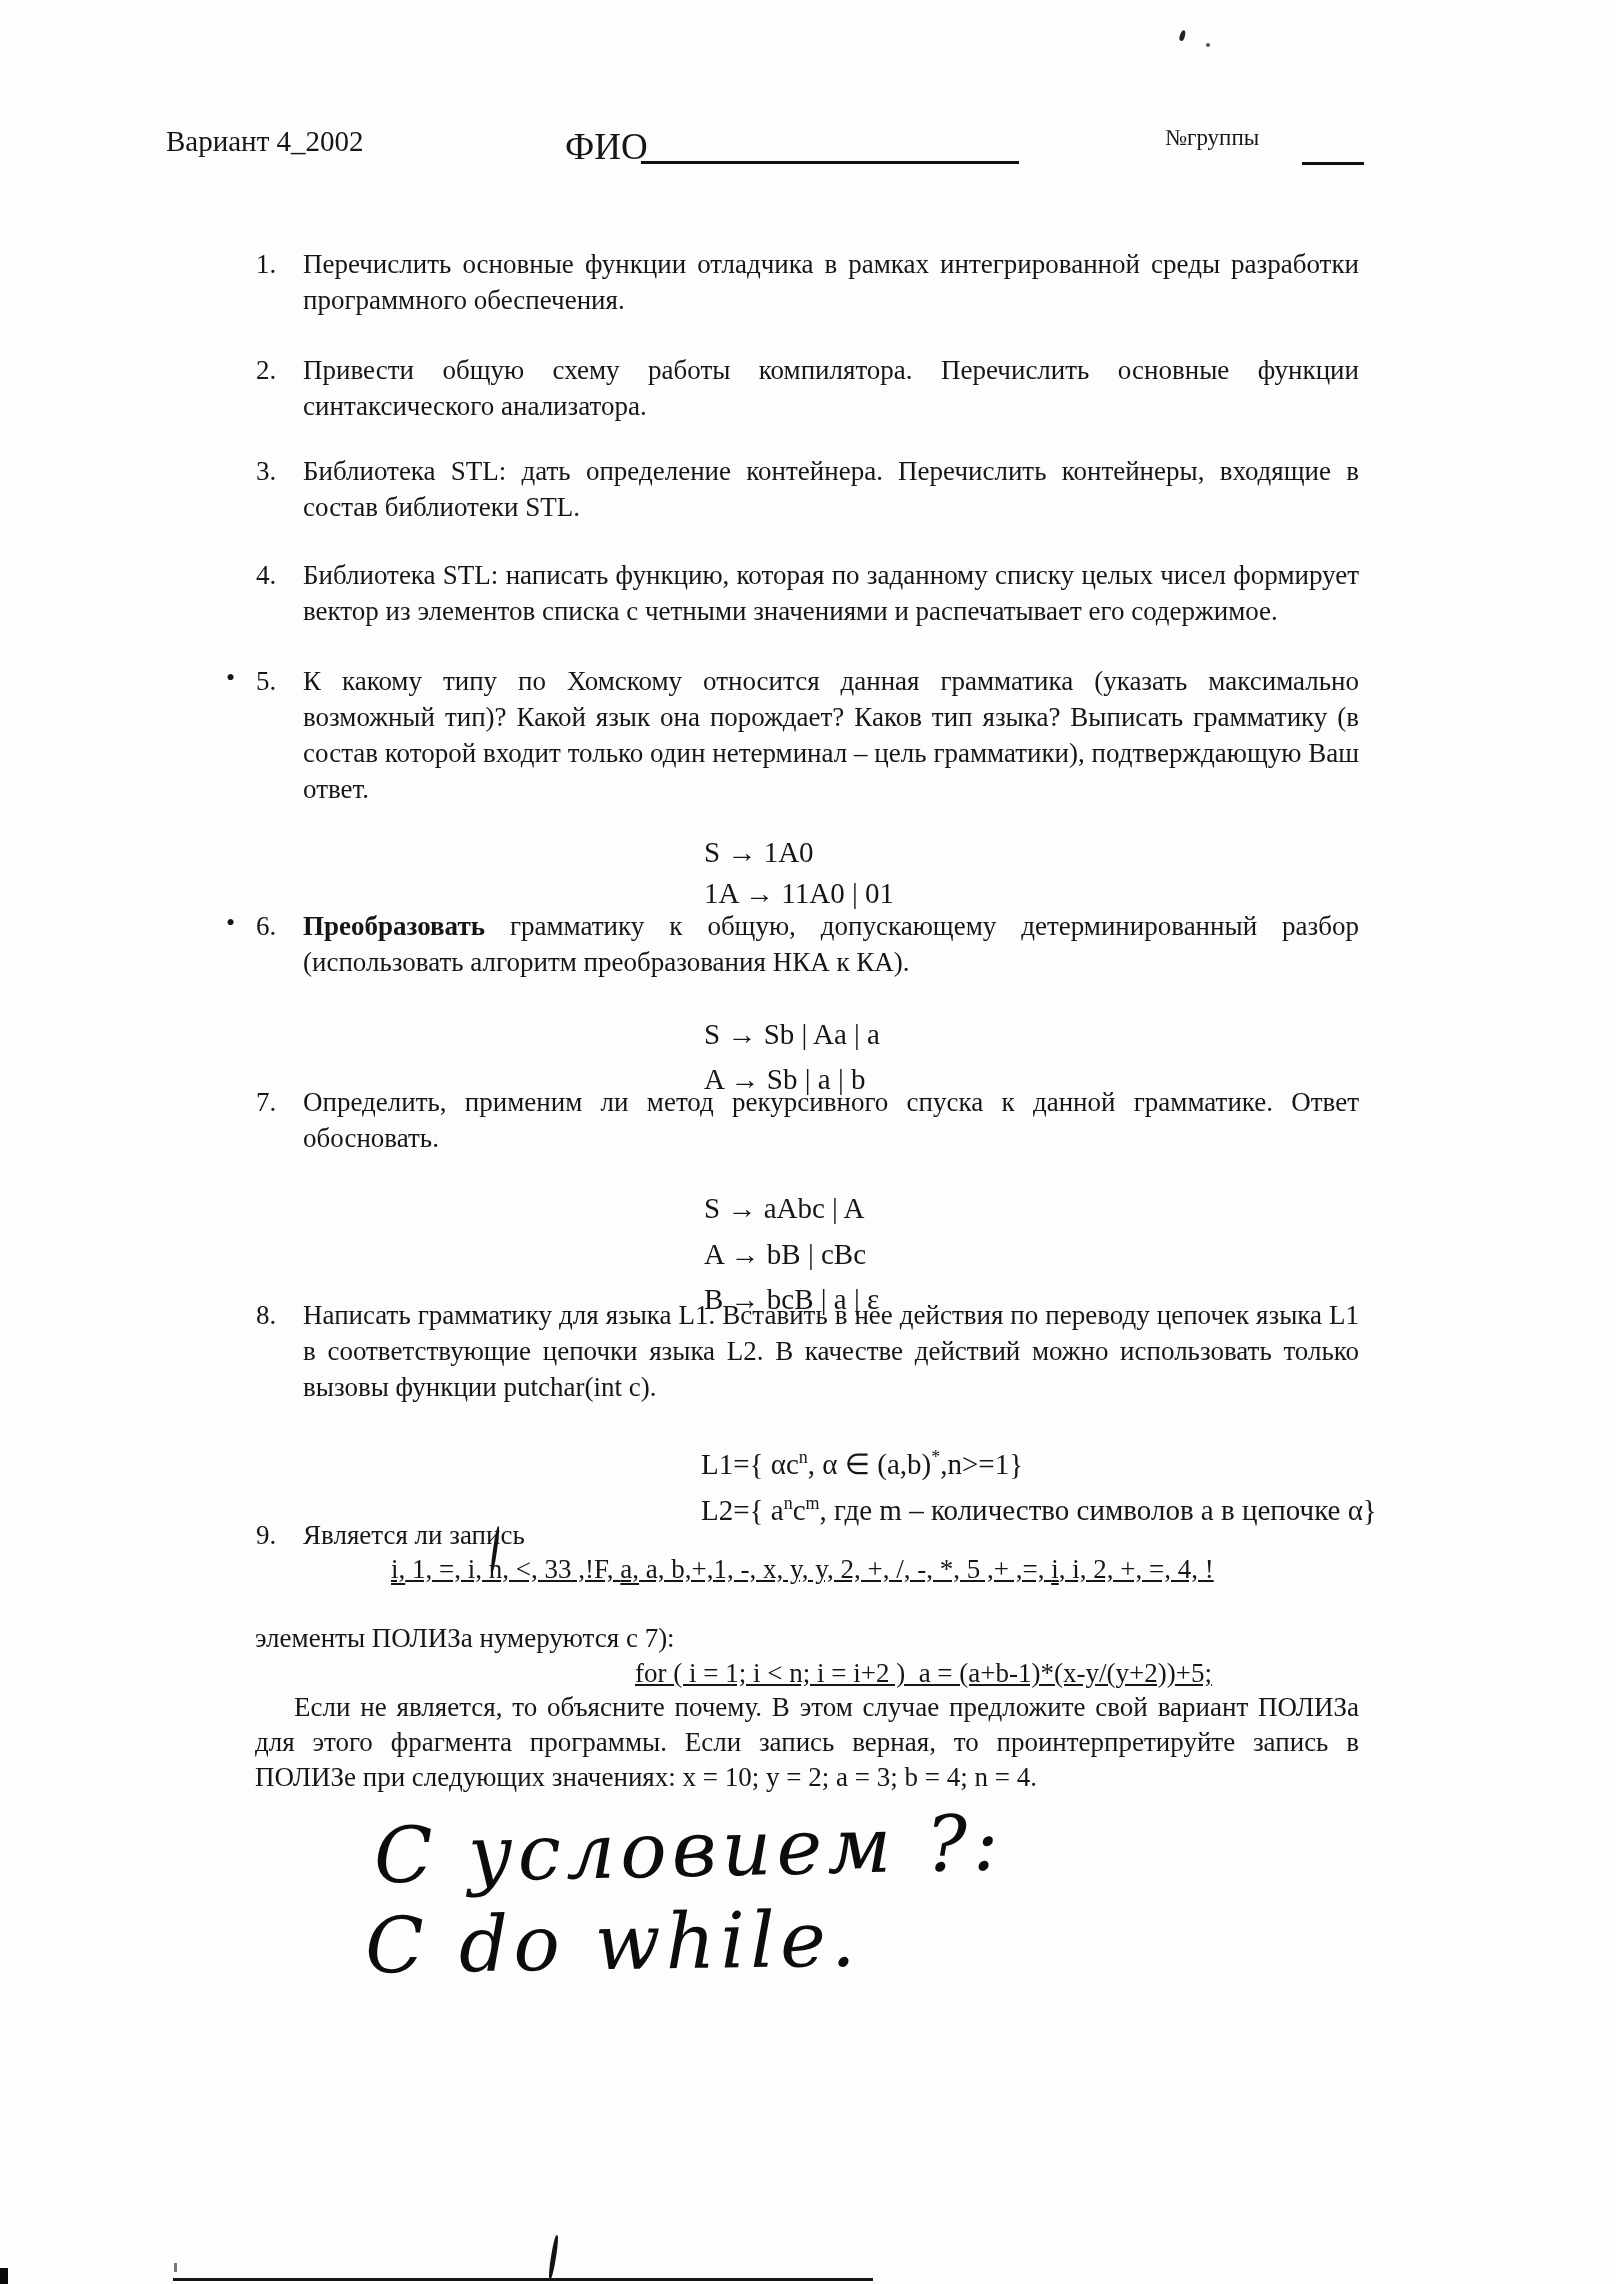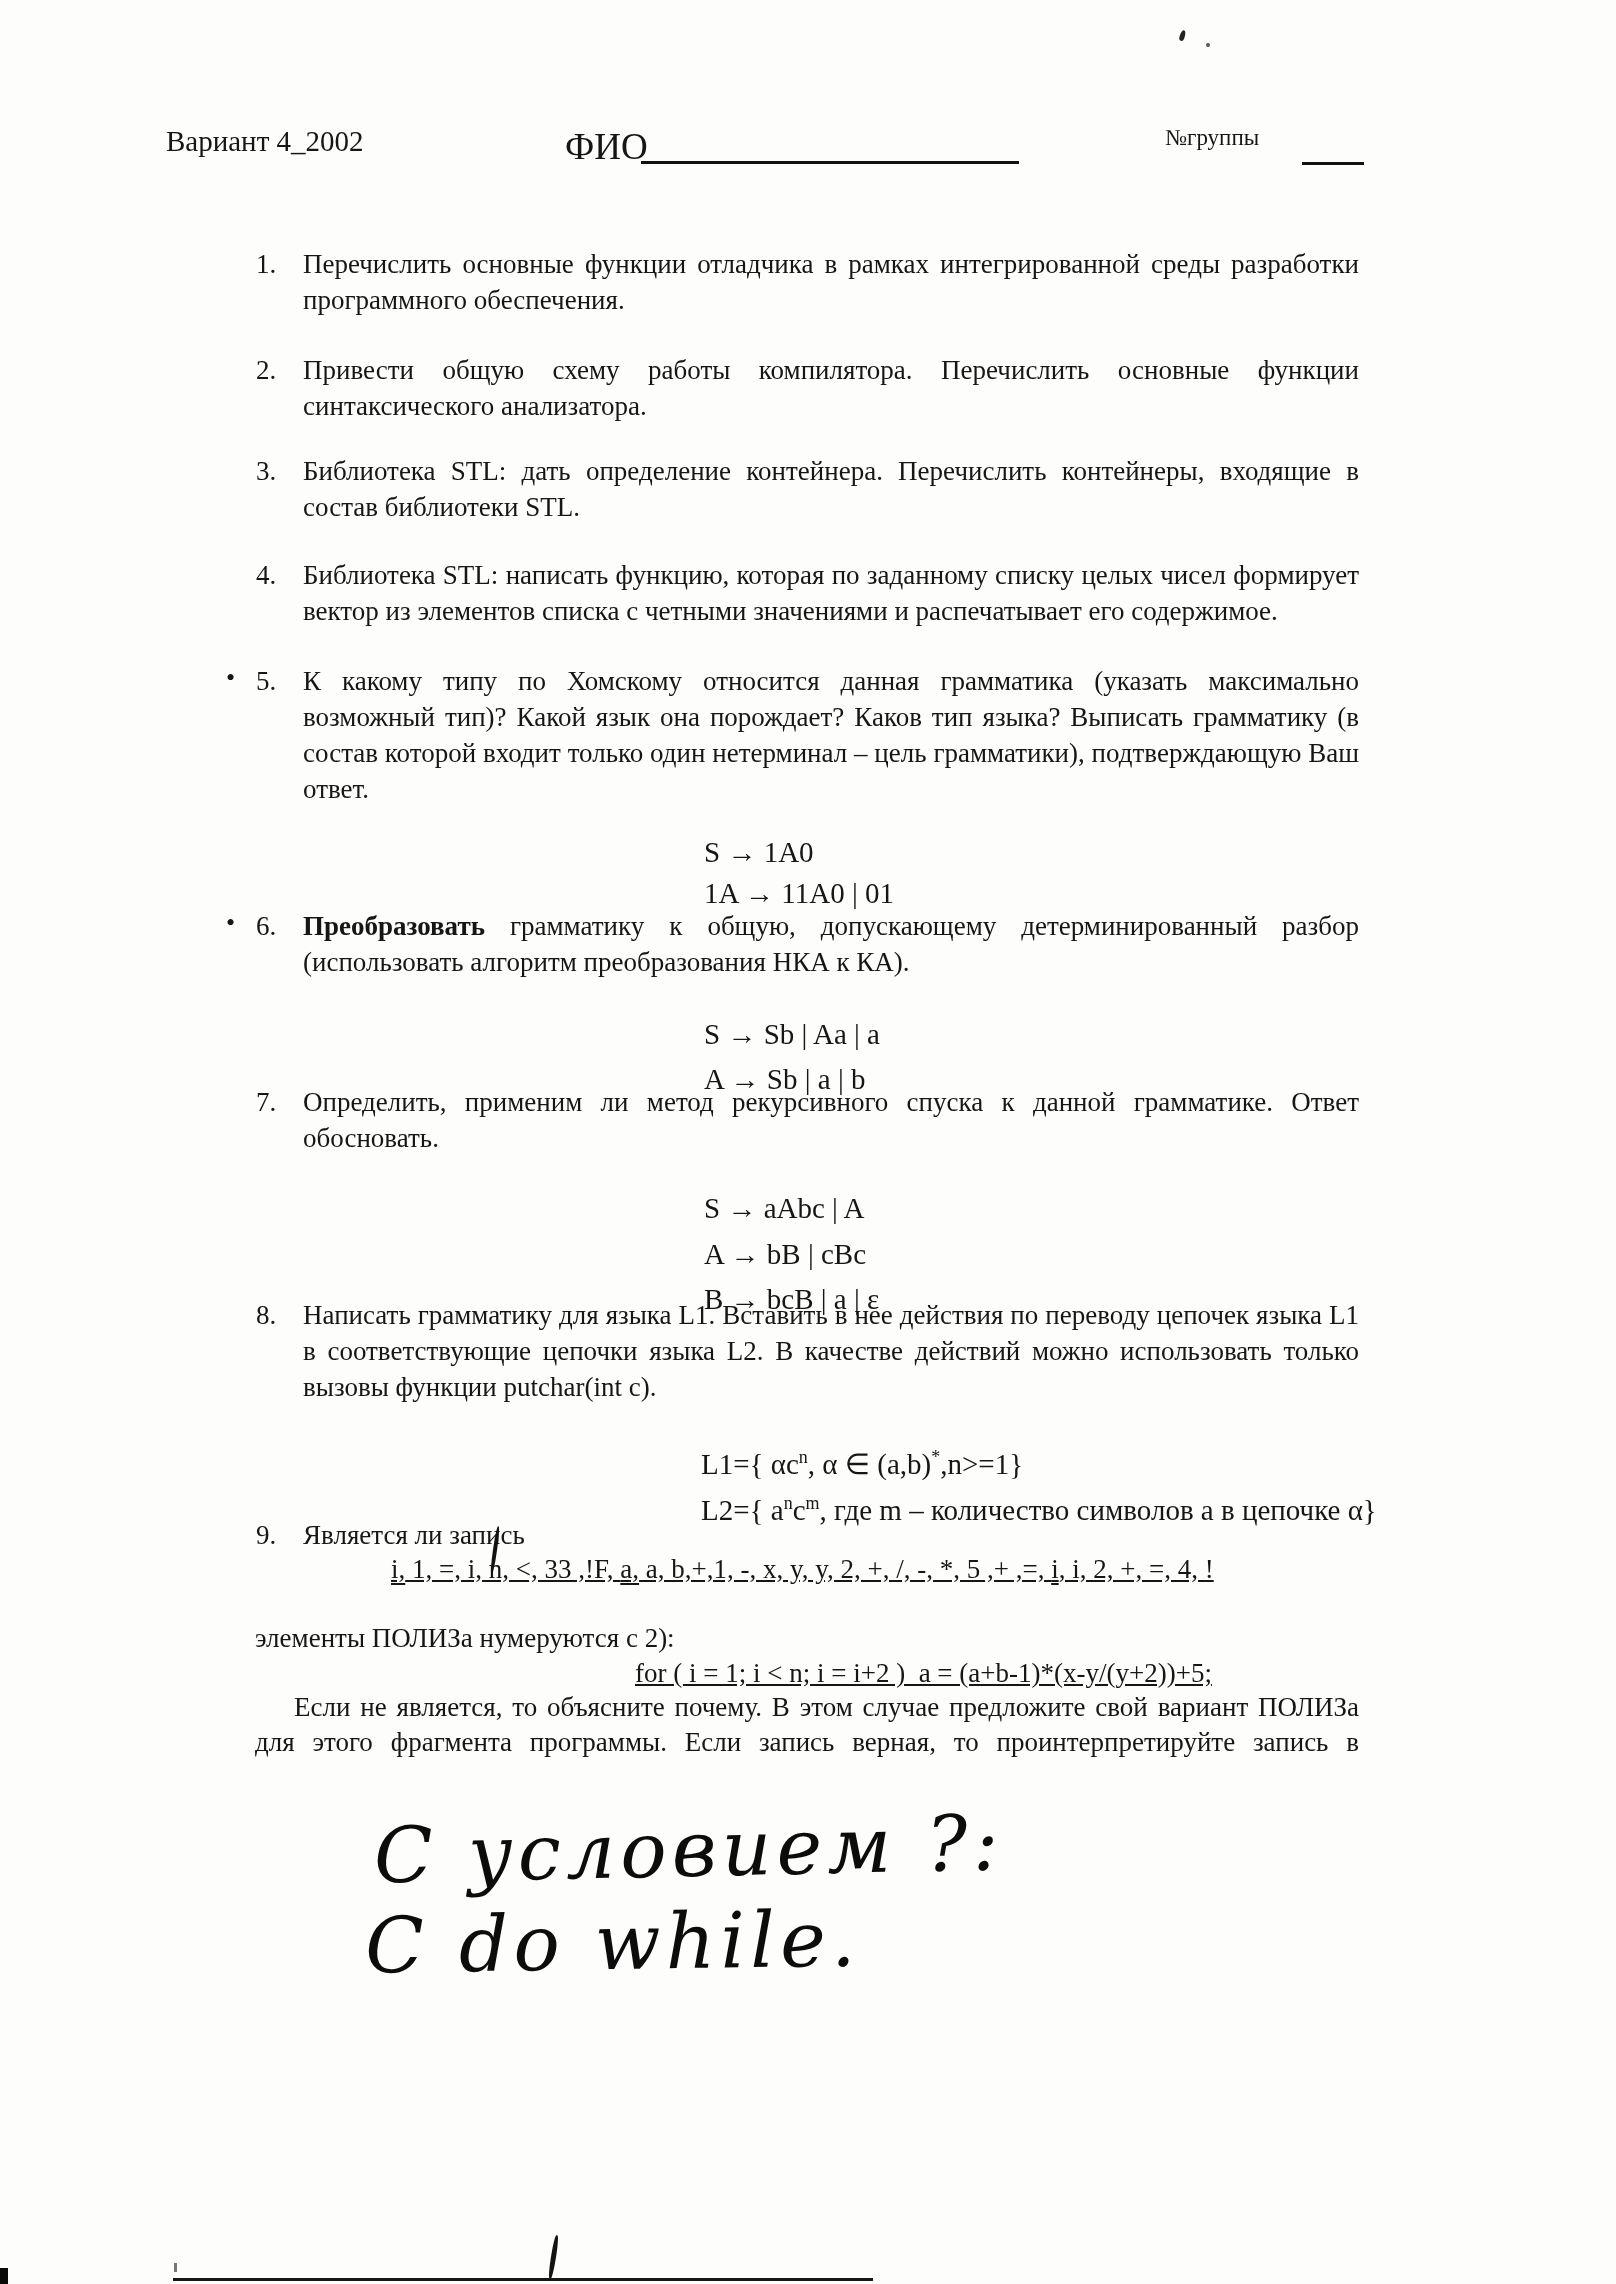--- a/index.html
+++ b/index.html
@@ -115,24 +115,25 @@
   </div>
   <div class="formula" style="left:701px; top:1405px"><span>L1={ αc</span><sup>n</sup><span>, α ∈ (a,b)</span><sup>*</sup><span>,n&gt;=1}</span></div>
   <div class="formula" style="left:701px; top:1451px"><span>L2={ a</span><sup>n</sup><span>c</span><sup>m</sup><span>, где m – количество символов а в цепочке α}</span></div>
 
   <div class="q" style="top:1517px">
     <span class="q-num">9.</span>
     <span>Является ли запись</span>
   </div>
   <div class="line9" style="left:391px; top:1552px"><span class="useq">i,</span><span> 1, =, i, n, &lt;, 33 ,!F, </span><span class="useq">a,</span><span> a, b,+,1, -, x, y, y, 2, +, /, -, *, 5 ,+ ,=, </span><span class="useq">i</span><span>, i, 2, +, =, 4, !</span></div>
   <div class="stroke-seq"></div>
-  <div class="left9" style="top:1621px">элементы ПОЛИЗа нумеруются с 2):</div>
+  <div class="left9" style="top:1621px">элементы ПОЛИЗа нумеруются с 7):</div>
   <div class="line9" style="left:635px; top:1656px">for ( i = 1; i &lt; n; i = i+2 )&nbsp; a = (a+b-1)*(x-y/(y+2))+5;</div>
   <div class="just9" style="top:1725px">для этого фрагмента программы. Если запись верная, то проинтерпретируйте запись в</div>
   <div class="just9" style="top:1690px; text-indent:39px">Если не является, то объясните почему. В этом случае предложите свой вариант ПОЛИЗа</div>
+  <div class="left9" style="top:1760px">ПОЛИЗе при следующих значениях: x = 10; y = 2; a = 3; b = 4; n = 4.</div>
 
   <div class="hand hand1">С условием ?:</div>
   <div class="hand hand2">С do while.</div>
 
   <div class="stroke-bottom"></div>
   <div class="speck-comma"></div>
   <div class="speck-dot"></div>
   <div class="speck-tick"></div>
   <div class="corner-blot"></div>
   <div class="edge-line"></div>

